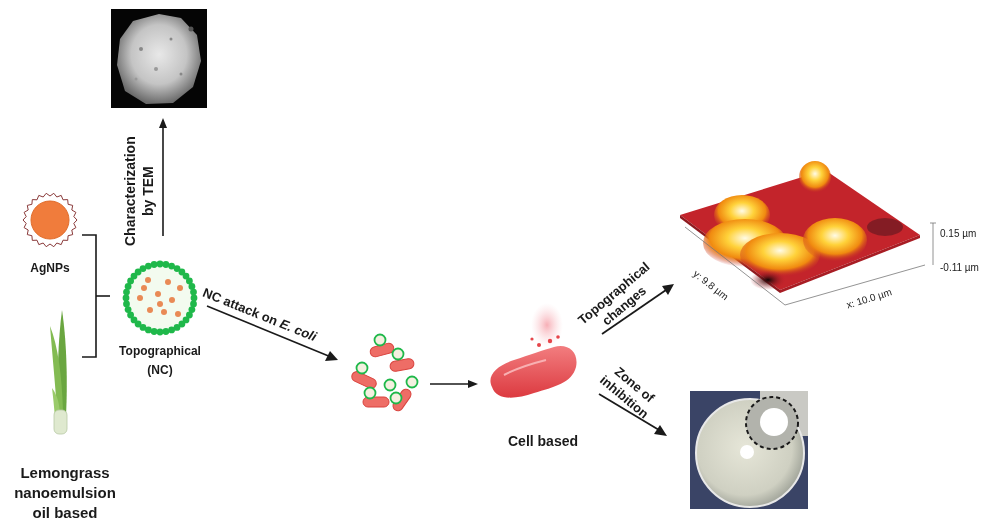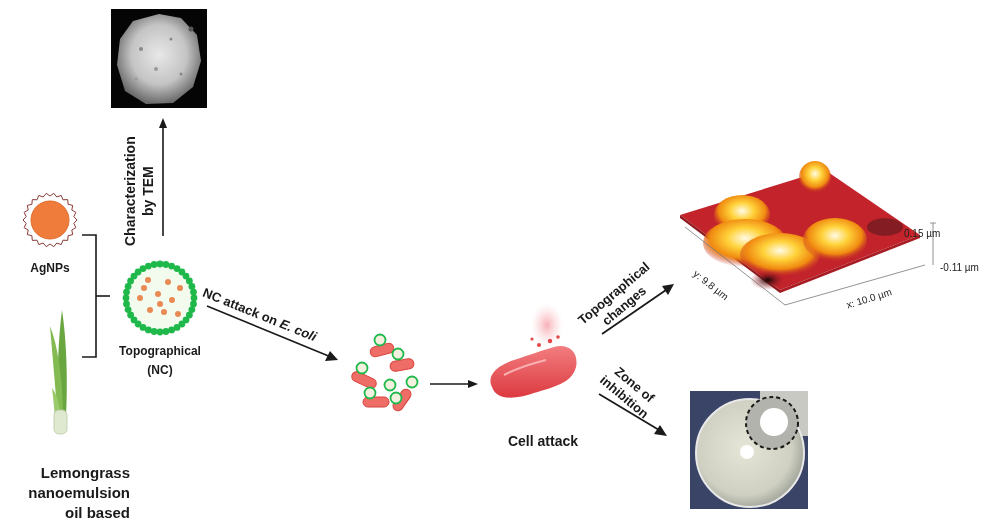--- a/index.html
+++ b/index.html
@@ -52,21 +52,21 @@
   <polyline points="0,2 14,2 14,124 0,124" fill="none" stroke="#1a1a1a" stroke-width="1.6"></polyline>
   <line x1="14" y1="63" x2="28" y2="63" stroke="#1a1a1a" stroke-width="1.6"></line>
 </svg>
 
 <svg width="40" height="130" style="left:38px;top:306px;">
   <path d="M24,4 C28,30 30,70 28,110 L20,110 C19,70 20,35 24,4 Z" fill="#6aa640"></path>
   <path d="M12,20 C20,40 24,70 25,105 L19,105 C17,75 14,45 12,20 Z" fill="#83bb52"></path>
   <path d="M14,82 C20,90 22,100 22,112 L17,112 C16,100 15,90 14,82 Z" fill="#9acb6a"></path>
   <rect x="16" y="104" width="13" height="24" rx="5" fill="#dfe9cf" stroke="#b8c9a4" stroke-width="0.8"></rect>
 </svg>
-<div class="abs lbl" style="left:0px;top:463px;width:130px;font-size:15px;line-height:20px;text-align:right;">
+<div class="abs lbl" style="left:0px;top:463px;width:130px;font-size:15px;line-height:20px;">
   <div>Lemongrass</div>
   <div>nanoemulsion</div>
   <div>oil based</div>
 </div>
 
 <svg width="80" height="80" style="left:120px;top:258px;">
   <g id="ncshell">
       <circle cx="40" cy="40" r="31" fill="#f3fbef"></circle>
       <circle cx="74.0" cy="40.0" r="3.4" fill="#1fb84a"></circle>
       <circle cx="73.5" cy="45.9" r="3.4" fill="#1fb84a"></circle>
@@ -166,21 +166,21 @@
     </linearGradient>
   </defs>
   <ellipse cx="63" cy="20" rx="16" ry="22" fill="url(#spray)"></ellipse>
   <path d="M8,82 C2,70 14,60 30,55 C45,50 60,45 70,42 C85,38 95,48 92,62 C88,78 70,82 50,88 C30,95 12,95 8,82 Z" fill="url(#cellg)"></path>
   <circle cx="55" cy="40" r="2" fill="#e6454a"></circle>
     <circle cx="48" cy="34" r="1.6" fill="#e6454a"></circle>
   <circle cx="74" cy="32" r="1.8" fill="#e6454a"></circle>
     <circle cx="66" cy="36" r="2.2" fill="#e6454a"></circle>
   <path d="M20,70 C35,62 50,58 62,55" stroke="#f8b0b2" stroke-width="2" fill="none"></path>
 </svg>
-<div class="abs lbl" style="left:498px;top:432px;width:90px;font-size:14px;">Cell attack</div>
+<div class="abs lbl" style="left:498px;top:432px;width:90px;font-size:14px;">Cell based</div>
 
 <svg width="80" height="60" style="left:600px;top:278px;">
   <line x1="2" y1="56" x2="66" y2="12" stroke="#1a1a1a" stroke-width="1.8"></line>
   <polygon points="74,6 62,8 68,17" fill="#1a1a1a"></polygon>
 </svg>
 <div class="abs lbl rot" style="left:575px;top:316px;transform:rotate(-40deg);font-size:13px;line-height:16px;">
   <div>Topographical</div>
   <div>changes</div>
 </div>
 
@@ -217,21 +217,21 @@
   <ellipse cx="100" cy="90" rx="40" ry="22" fill="url(#peak)"></ellipse>
   <ellipse cx="155" cy="75" rx="32" ry="22" fill="url(#peak)"></ellipse>
   <ellipse cx="88" cy="115" rx="18" ry="10" fill="url(#hole)"></ellipse>
   <ellipse cx="205" cy="62" rx="18" ry="9" fill="#5a1820" opacity="0.6"></ellipse>
 
   <polyline points="5,62 105,140" fill="none" stroke="#777" stroke-width="0.8"></polyline>
   <polyline points="105,140 245,100" fill="none" stroke="#777" stroke-width="0.8"></polyline>
   <line x1="253" y1="58" x2="253" y2="100" stroke="#777" stroke-width="0.8"></line>
   <line x1="250" y1="58" x2="256" y2="58" stroke="#777" stroke-width="0.8"></line>
 </svg>
-<div class="abs axis-txt" style="left:904px;top:228px;text-align:center;">0.15 µm</div>
+<div class="abs axis-txt" style="left:940px;top:228px;text-align:center;">0.15 µm</div>
 <div class="abs axis-txt" style="left:940px;top:262px;">-0.11 µm</div>
 <div class="abs axis-txt rot" style="left:845px;top:300px;transform:rotate(-17deg);">x: 10.0 µm</div>
 <div class="abs axis-txt rot" style="left:698px;top:268px;transform:rotate(38deg);">y: 9.8 µm</div>
 
 <div class="abs" style="left:690px;top:391px;width:118px;height:118px;background:#3a4466;overflow:hidden;">
   <svg width="118" height="118" style="left:0;top:0;">
     <defs>
       <radialGradient id="agar" cx="45%" cy="45%" r="55%">
         <stop offset="0%" stop-color="#e6e6d8"></stop>
         <stop offset="80%" stop-color="#cfd0c2"></stop>

